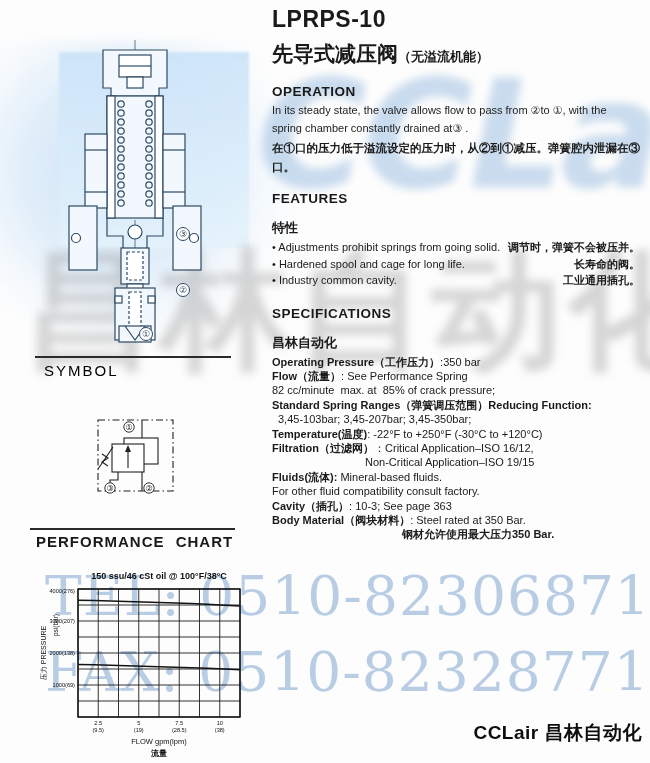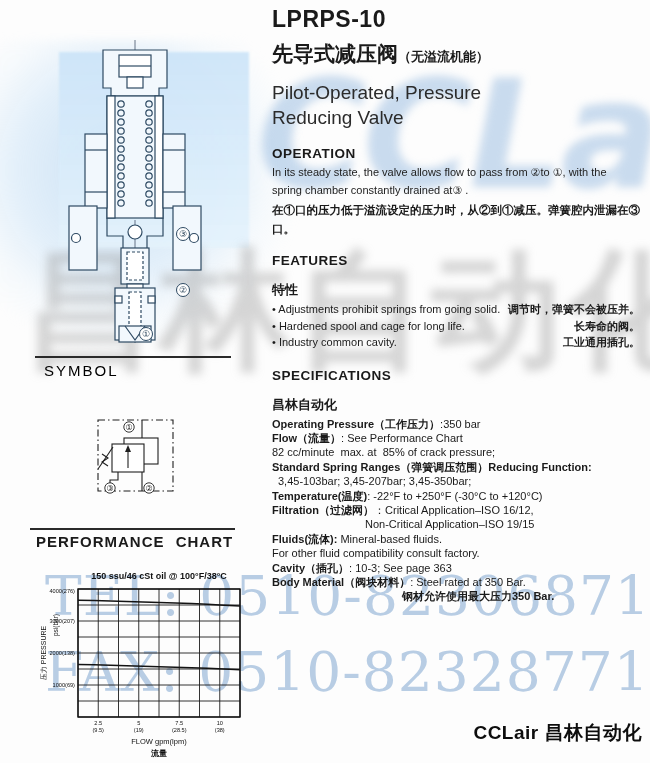--- a/index.html
+++ b/index.html
@@ -191,24 +191,20 @@
       <text x="131" y="196" text-anchor="middle" font-size="8" font-weight="bold" fill="#111">流量</text>
       <polyline points="50,40.2 66.2,40.519999999999996 82.4,41 98.6,41.480000000000004 114.8,41.959999999999994 131,42.44 147.2,42.92 163.39999999999998,43.56 179.6,44.36 195.8,45.16 212,46.120000000000005" fill="none" stroke="#141414" stroke-width="1.5"></polyline>
       <polyline points="50,104.52000000000001 66.2,104.84 82.4,105.32 98.6,105.8 114.8,106.28 131,106.75999999999999 147.2,107.24000000000001 163.39999999999998,107.72 179.6,108.36 195.8,109 212,109.64" fill="none" stroke="#141414" stroke-width="1.5"></polyline>
     </svg>
 
   <div class="rcol">
     <div class="model">LPRPS-10</div>
     <div class="title-zh">
       <span>先导式减压阀</span><small>（无溢流机能）</small>
     </div>
-    <div class="title-en">
-      <div>Pilot-Operated, Pressure</div>
-      <div>Reducing Valve</div>
-    </div>
 
     <div class="sec-h" style="margin-top:16px;">OPERATION</div>
     <div class="body-txt" style="margin-top:3px;width:362px;">In its steady state, the valve allows flow to pass from ②to ①, with the spring chamber constantly drained at③ .</div>
     <div class="zh-txt" style="margin-top:2px;">在①口的压力低于溢流设定的压力时，从②到①减压。弹簧腔内泄漏在③口。</div>
 
     <div class="sec-h" style="margin-top:14px;">FEATURES</div>
     <div class="sec-h-zh">特性</div>
     <div id="features-list" style="margin-top:2px;">
         <div class="feat-row">
           <span>• Adjustments prohibit springs from going solid.</span>
@@ -221,21 +217,21 @@
         <div class="feat-row">
           <span>• Industry common cavity.</span>
           <span class="zh">工业通用插孔。</span>
         </div>
       </div>
 
     <div class="sec-h" style="margin-top:17px;">SPECIFICATIONS</div>
     <div class="sec-h-zh">昌林自动化</div>
     <div id="spec-lines" style="margin-top:3px;">
         <div class="spec-line"><b>Operating Pressure（工作压力）</b><span>:350 bar</span></div>
-        <div class="spec-line"><b>Flow（流量）</b><span>: See Performance Chart</span></div>
+        <div class="spec-line"><b>Flow（流量）</b><span>: See Performance Spring</span></div>
         <div class="spec-line"><span>82 cc/minute  max. at  85% of crack pressure;</span></div>
         <div class="spec-line"><b>Standard Spring Ranges（弹簧调压范围）Reducing Function:</b></div>
         <div class="spec-line" style="padding-left: 6px;"><span>3,45-103bar; 3,45-207bar; 3,45-350bar;</span></div>
         <div class="spec-line"><b>Temperature(温度)</b><span>: -22°F to +250°F (-30°C to +120°C)</span></div>
         <div class="spec-line"><b>Filtration（过滤网）</b><span>：Critical Application–ISO 16/12,</span></div>
         <div class="spec-line" style="padding-left: 93px;"><span>Non-Critical Application–ISO 19/15</span></div>
         <div class="spec-line"><b>Fluids(流体):</b><span> Mineral-based fluids.</span></div>
         <div class="spec-line"><span>For other fluid compatibility consult factory.</span></div>
         <div class="spec-line"><b>Cavity（插孔）</b><span>: 10-3; See page 363</span></div>
         <div class="spec-line"><b>Body Material（阀块材料）</b><span>: Steel rated at 350 Bar.</span></div>

